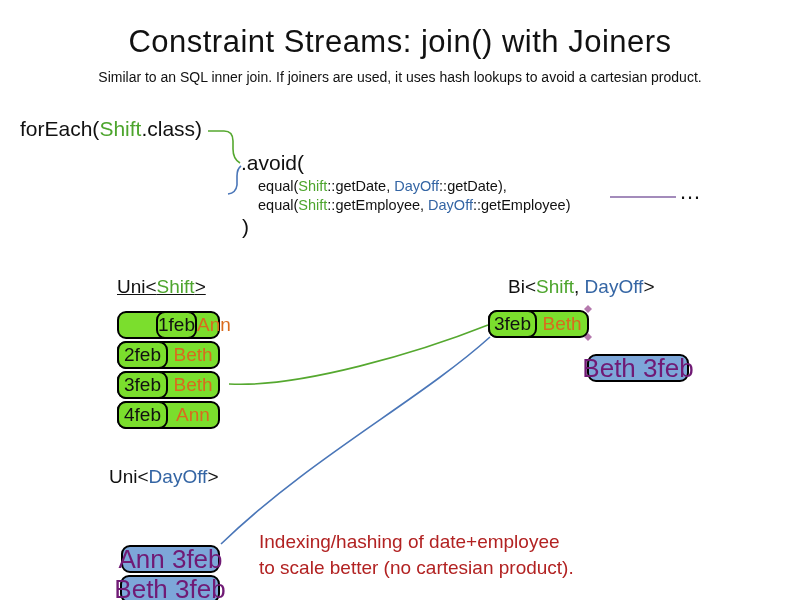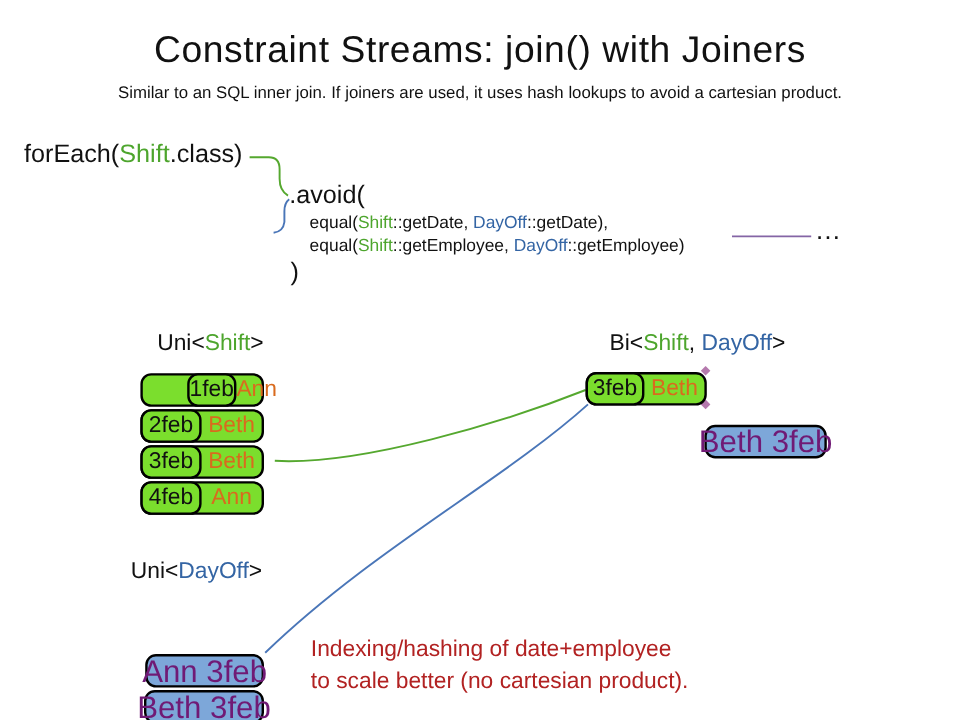--- a/index.html
+++ b/index.html
@@ -73,21 +73,21 @@
   <div class="abs code-lg" style="left:241px; top:151px;">.avoid(</div>
 
   <div class="abs code-sm" style="left:258px; top:178px;"><span>equal(</span><span class="c-shift">Shift</span><span>::getDate, </span><span class="c-dayoff">DayOff</span><span>::getDate),</span></div>
 
   <div class="abs code-sm" style="left:258px; top:197px;"><span>equal(</span><span class="c-shift">Shift</span><span>::getEmployee, </span><span class="c-dayoff">DayOff</span><span>::getEmployee)</span></div>
 
   <div class="abs code-lg" style="left:242px; top:215px;">)</div>
 
   <div id="ellipsis" class="abs">…</div>
 
-  <div class="abs tbl-label" style="left:131px; top:276px;"><span>Uni&lt;</span><span class="c-shift">Shift</span><span>&gt;</span></div>
+  <div class="abs tbl-label" style="left:117px; top:276px;text-decoration:underline;"><span>Uni&lt;</span><span class="c-shift">Shift</span><span>&gt;</span></div>
 
   <div class="srow" style="top:311px;padding-left:39px;">
     <span class="datebox">1feb</span>
     <span class="empname">Ann</span>
   </div>
   <div class="srow" style="top:341px;">
     <span class="datebox">2feb</span>
     <span class="empname">Beth</span>
   </div>
   <div class="srow" style="top:371px;">

